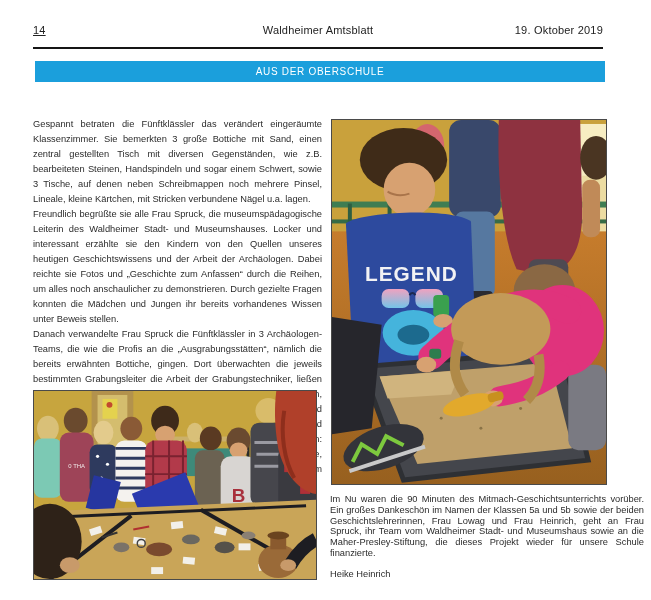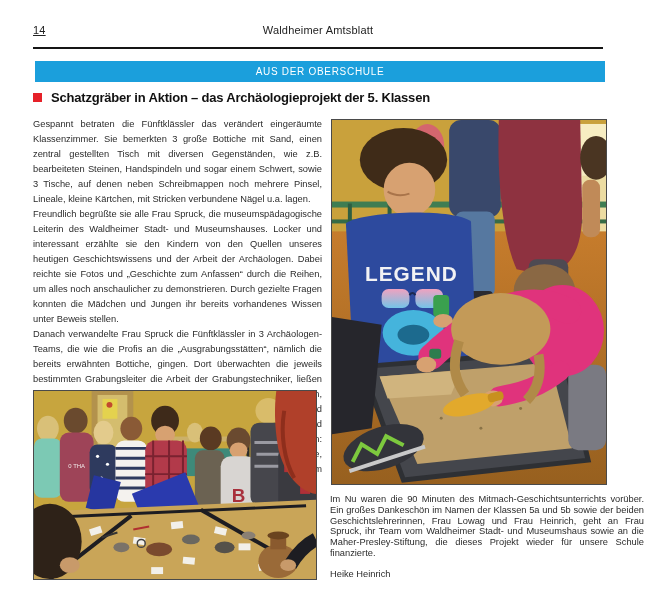--- a/index.html
+++ b/index.html
@@ -101,31 +101,28 @@
   .photo svg { display: block; width: 100%; height: 100%; }
 </style>
 </head>
 <body>
 
 <div class="page">
 
   <div class="header-row">
     <span class="hdr-left">14</span>
     <span class="hdr-mid">Waldheimer Amtsblatt</span>
+    <span class="hdr-right">19. Oktober 2019</span>
   </div>
   <div class="header-rule"></div>
 
   <div class="section-banner" id="bannerEl" style="background: rgb(27, 159, 220);">
     <span>AUS DER OBERSCHULE</span>
   </div>
 
-  <div class="headline-row">
-    <span class="headline-bullet" id="bulletEl" style="background: rgb(230, 33, 41);"></span>
-    <span class="headline-text">Schatzgräber in Aktion – das Archäologieprojekt der 5. Klassen</span>
-  </div>
 
   <div class="col-left">
     <p>Gespannt betraten die Fünftklässler das verändert eingeräumte Klassenzimmer. Sie bemerkten 3 große Bottiche mit Sand, einen zentral gestellten Tisch mit diversen Gegenständen, wie z.B. bearbeiteten Steinen, Handspindeln und sogar einem Schwert, sowie 3 Tische, auf denen neben Schreibmappen noch mehrere Pinsel, Lineale, kleine Kärtchen, mit Stricken verbundene Nägel u.a. lagen.</p>
     <p>Freundlich begrüßte sie alle Frau Spruck, die museumspädagogische Leiterin des Waldheimer Stadt- und Museumshauses. Locker und interessant erzählte sie den Kindern von den Quellen unseres heutigen Geschichtswissens und der Arbeit der Archäologen. Dabei reichte sie Fotos und „Geschichte zum Anfassen“ durch die Reihen, um alles noch anschaulicher zu demonstrieren. Durch gezielte Fragen konnten die Mädchen und Jungen ihr bereits vorhandenes Wissen unter Beweis stellen.</p>
     <p>Danach verwandelte Frau Spruck die Fünftklässler in 3 Archäologen-Teams, die wie die Profis an die „Ausgrabungsstätten“, nämlich die bereits erwähnten Bottiche, gingen. Dort überwachten die jeweils bestimmten Grabungsleiter die Arbeit der Grabungstechniker, ließen Grabungsflächen abstecken, ausgraben, skizzierten die Fundstellen, ließen die Funde vorsichtig säubern, nummerieren, bestimmen und katalogisieren. Am Ende stellten die Teams ihre Funde vor und vermuteten, wozu ihre Stücke früher gedient haben könnten: bearbeitete Steine als Werkzeuge frühester Menschheitsgeschichte, Tonscherben als Teile von Gefäßen, handgeschmiedete Nägel zum Bauen mit Holz usw.</p>
   </div>
 
   <div class="photo photo-right">
     <svg viewBox="0 0 276 366" preserveAspectRatio="none">
       <defs>

